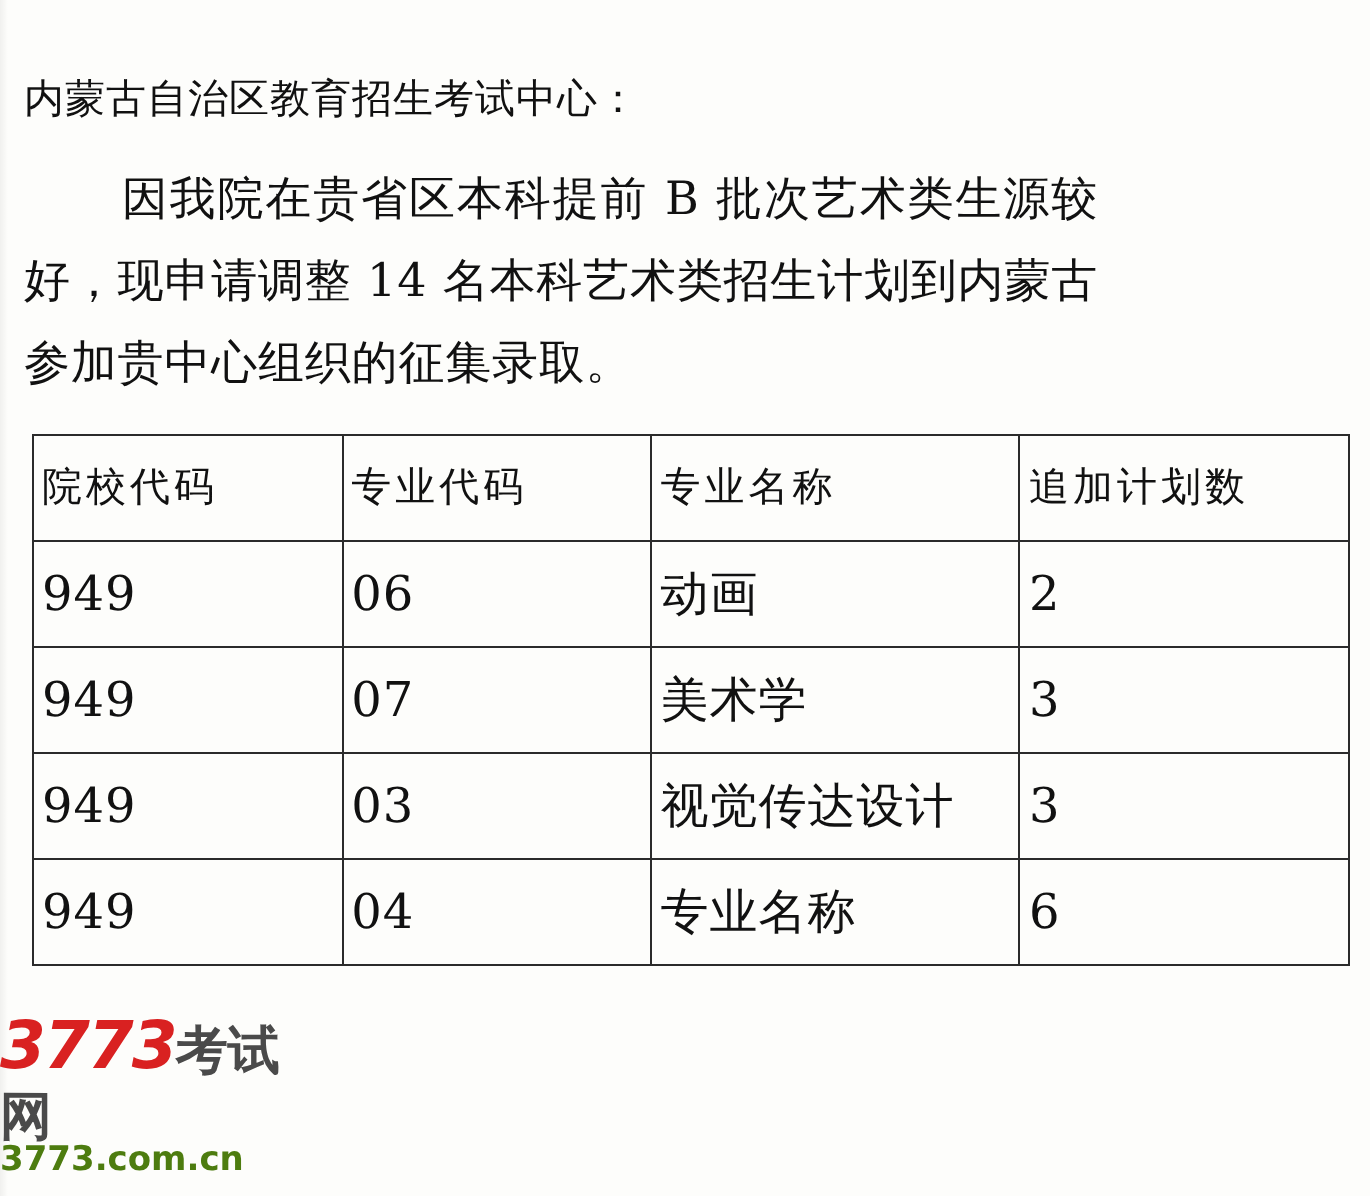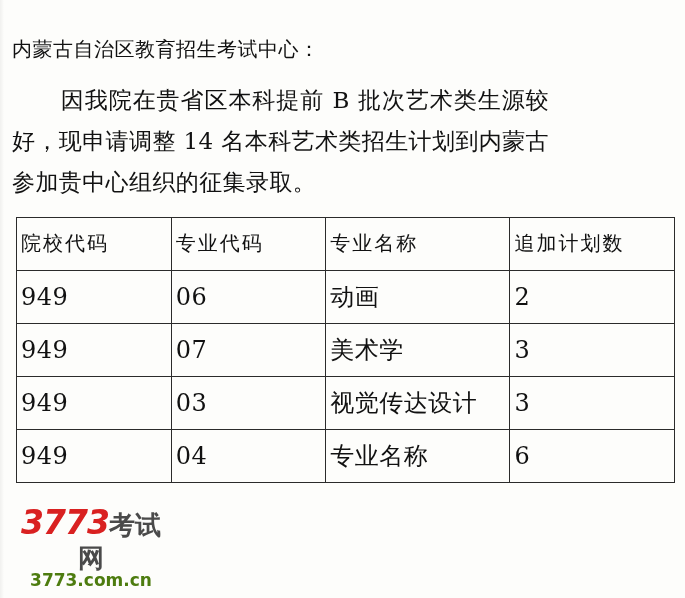--- a/index.html
+++ b/index.html
@@ -73,26 +73,25 @@
     letter-spacing: 0.5px;
   }
   col.c1 { width: 23.5%; }
   col.c2 { width: 23.5%; }
   col.c3 { width: 28%; }
   col.c4 { width: 25%; }
 
   
   .watermark {
     position: absolute;
-    left: 16px;
+    left: 0;
     bottom: 8px;
     width: 150px;
     user-select: none;
     pointer-events: none;
-    text-align: center;
   }
   .watermark .wm-big {
     font-family: "DejaVu Sans", "Liberation Sans", sans-serif;
     font-size: 33px;
     font-weight: bold;
     font-style: italic;
     line-height: 1;
     color: #d92121;
     letter-spacing: -1px;
   }

